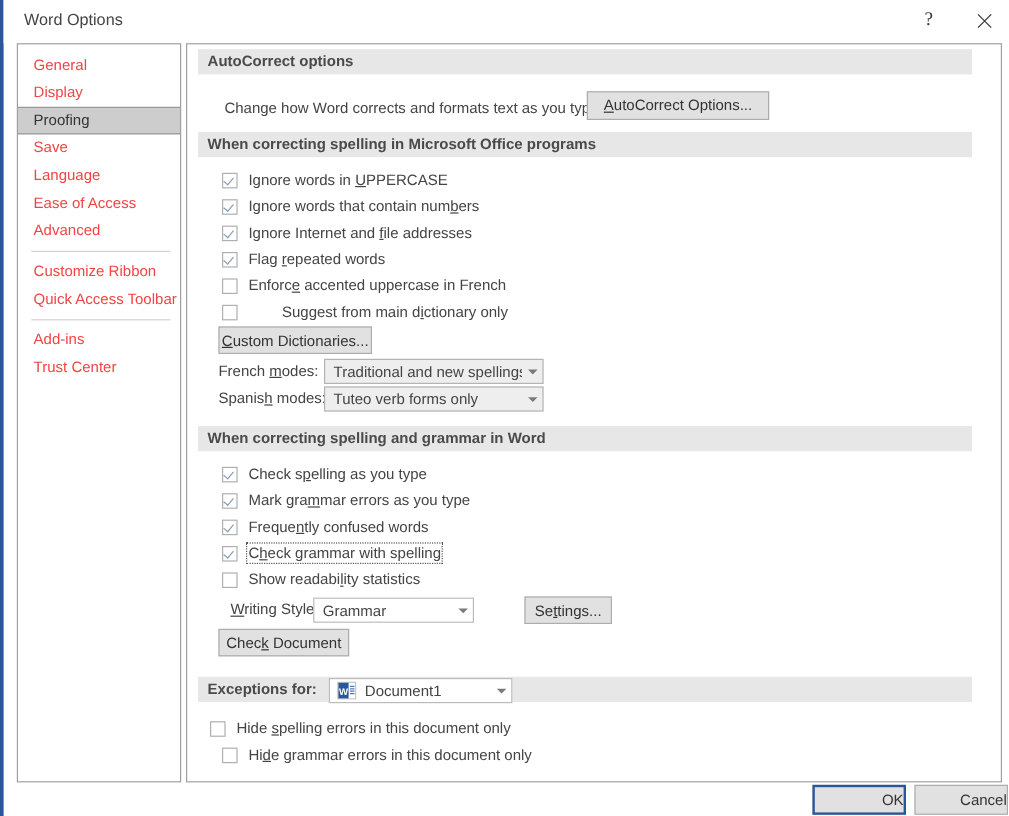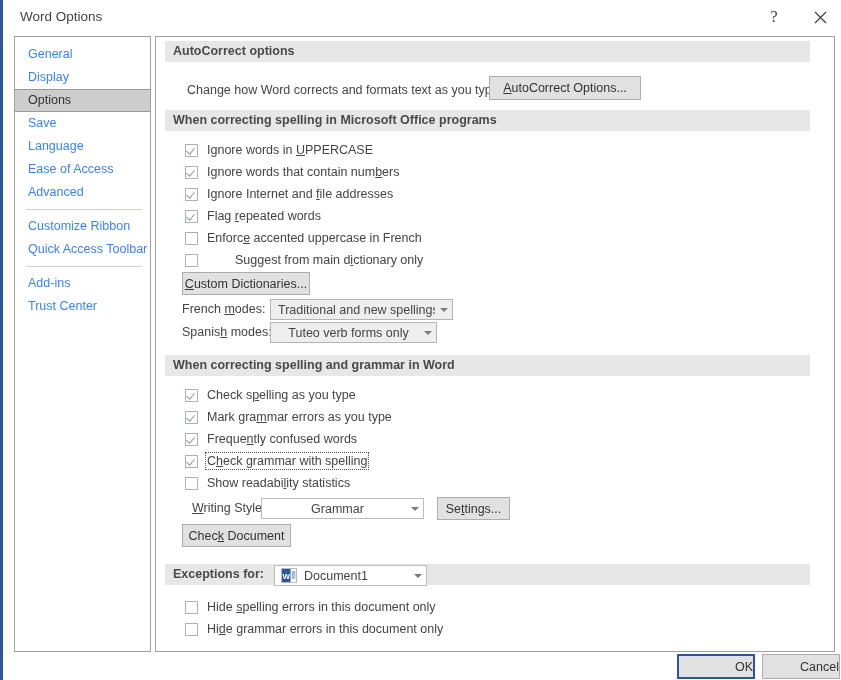--- a/index.html
+++ b/index.html
@@ -68,21 +68,21 @@
     border: 1px solid #a0a0a0;
     background: #ffffff;
     box-sizing: border-box;
     padding-top: 6px;
   }
   .nav-item {
     height: 23px;
     line-height: 23px;
     padding-left: 13px;
     font-size: 12.5px;
-    color: #3b82f6;
+    color: #ef4444;
     white-space: nowrap;
     box-sizing: border-box;
   }
   .nav-item.selected {
     background: #cdcdcd;
     border-top: 1px solid #9a9a9a;
     border-bottom: 1px solid #9a9a9a;
     color: #333333;
     line-height: 21px;
   }
@@ -254,21 +254,21 @@
   </div>
 
   <div id="nav-panel">
     <div class="nav-item">
       <span>General</span>
     </div>
     <div class="nav-item">
       <span>Display</span>
     </div>
     <div class="nav-item selected">
-      <span>Options</span>
+      <span>Proofing</span>
     </div>
     <div class="nav-item">
       <span>Save</span>
     </div>
     <div class="nav-item">
       <span>Language</span>
     </div>
     <div class="nav-item">
       <span>Ease of Access</span>
     </div>
@@ -344,21 +344,21 @@
 
       <div class="abs lbl" style="left:26px; top:265px;">French <u>m</u>odes:</div>
       <div class="combo" style="left:114px; top:262px; width:183px;">
         <span class="combo-text">Traditional and new spellings</span>
         <span class="combo-arrow">
             <i></i>
           </span>
       </div>
 
       <div class="abs lbl" style="left:26px; top:288px;">Spanis<u>h</u> modes:</div>
-      <div class="combo" style="left:114px; top:285px; width:167px;text-align:center;">
+      <div class="combo" style="left:114px; top:285px; width:183px;">
         <span class="combo-text">Tuteo verb forms only</span>
         <span class="combo-arrow">
             <i></i>
           </span>
       </div>
 
       <div class="sec-header" style="top:318px;">When correcting spelling and grammar in Word</div>
 
       <div class="cb-row" style="left:29px; top:349px;">
         <span class="cb-box checked"></span>
@@ -379,21 +379,21 @@
         <span class="cb-box checked"></span>
         <span class="cb-label focused">C<u>h</u>eck grammar with spelling</span>
       </div>
 
       <div class="cb-row" style="left:29px; top:437px;text-align:center;">
         <span class="cb-box"></span>
         <span class="cb-label">Show readabi<u>l</u>ity statistics</span>
       </div>
 
       <div class="abs lbl" style="left:36px; top:464px;"><u>W</u>riting Style:</div>
-      <div class="combo white" style="left:105px; top:461px; width:163px;text-align:center;">
+      <div class="combo white" style="left:105px; top:461px; width:134px;">
         <span class="combo-text">Grammar</span>
         <span class="combo-arrow">
             <i></i>
           </span>
       </div>
 
       <div class="btn" style="left:281px; top:460px; width:73px; height:23px;">
         <span>Se<u>t</u>tings...</span>
       </div>
 
@@ -411,21 +411,21 @@
           <rect x="1" y="1" width="8.5" height="13" fill="#2b579a"></rect>
           <text x="5.3" y="11" font-size="8" font-family="Liberation Sans, sans-serif" font-weight="bold" fill="#ffffff" text-anchor="middle">W</text>
           <path d="M10.6 4 H14.4 M10.6 6 H14.4 M10.6 8 H14.4 M10.6 10 H14.4" stroke="#4a7ebb" stroke-width="1"></path>
         </svg>
         <span class="combo-text">Document1</span>
         <span class="combo-arrow">
             <i></i>
           </span>
       </div>
 
-      <div class="cb-row" style="left:29px; top:561px;">
+      <div class="cb-row" style="left:19px; top:561px;">
         <span class="cb-box"></span>
         <span class="cb-label">Hide <u>s</u>pelling errors in this document only</span>
       </div>
 
       <div class="cb-row" style="left:29px; top:583px;justify-content:flex-end;">
         <span class="cb-box"></span>
         <span class="cb-label">Hi<u>d</u>e grammar errors in this document only</span>
       </div>
 
     </div>

